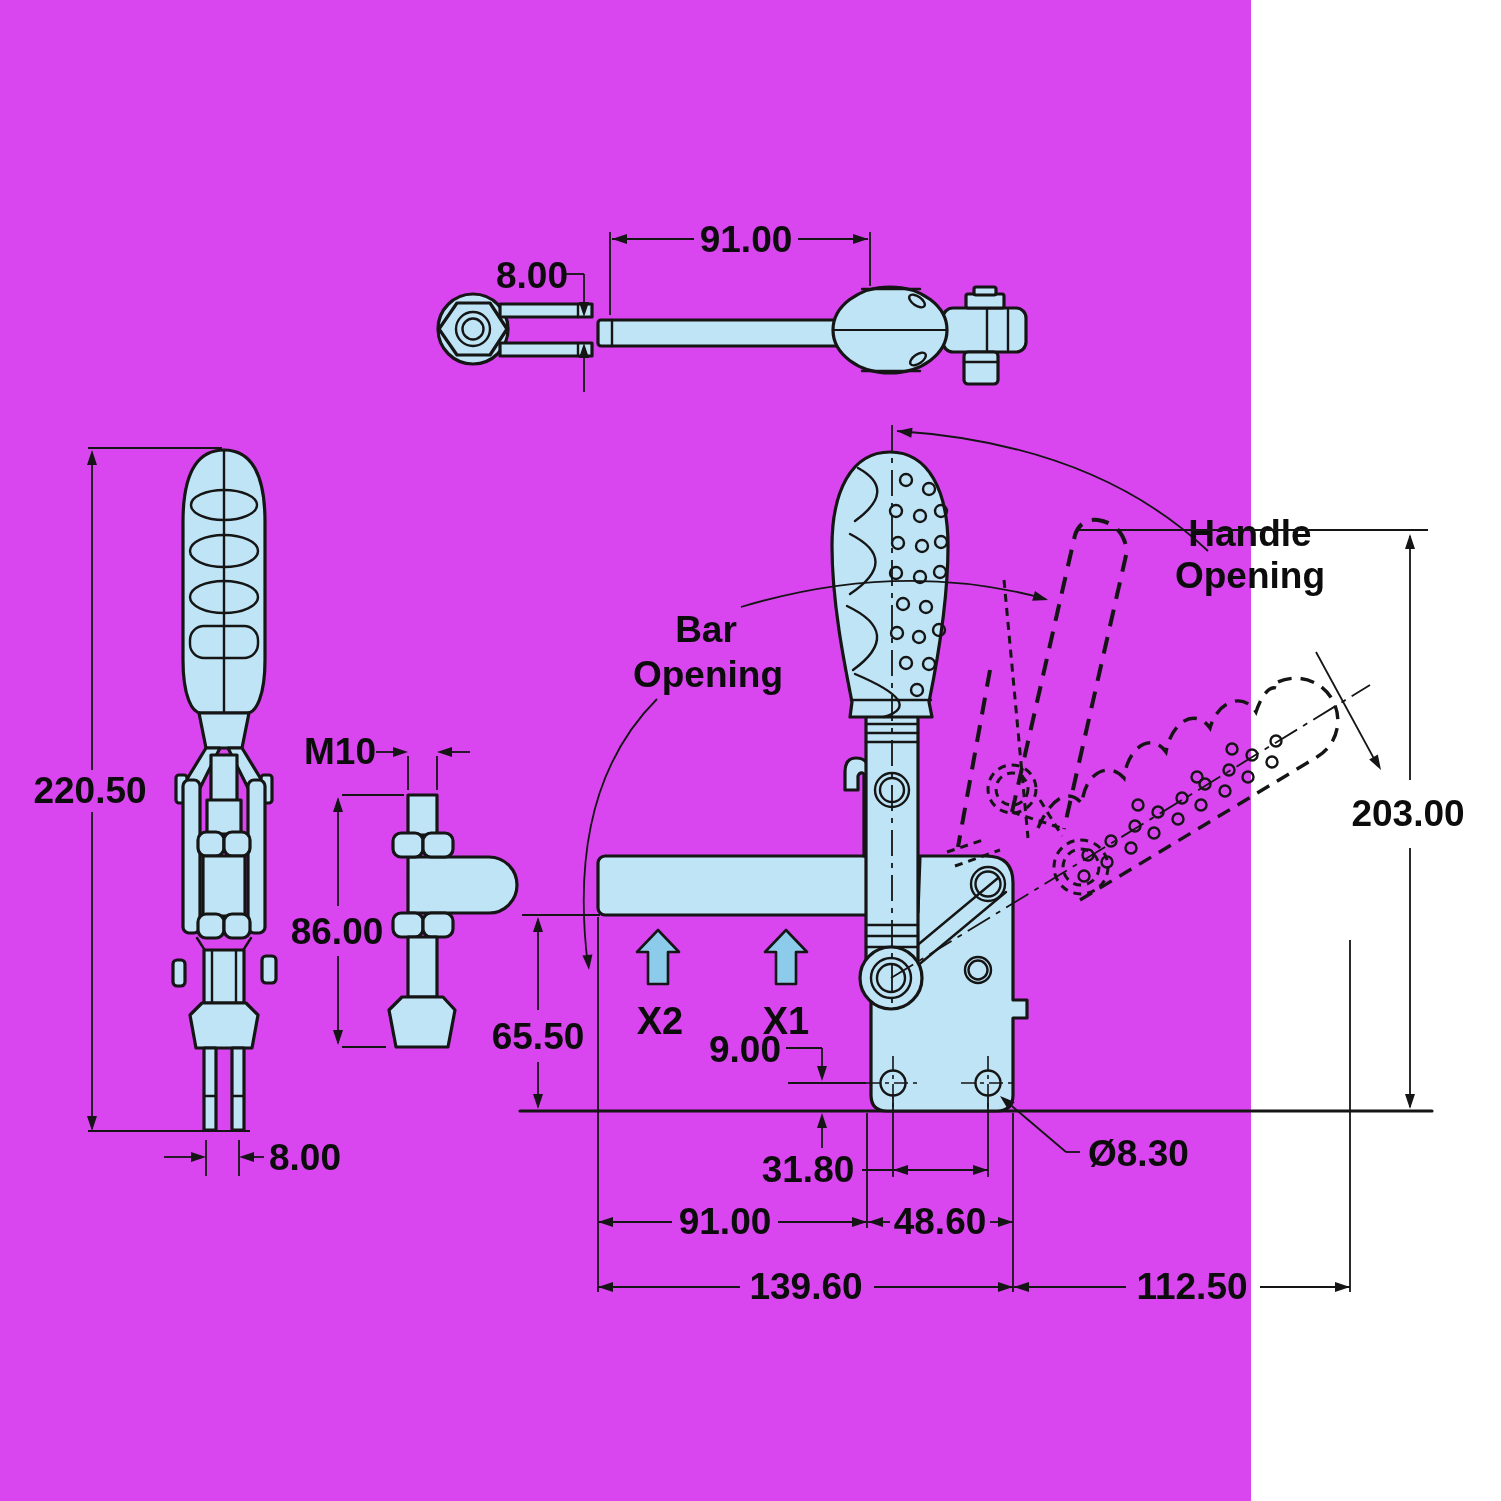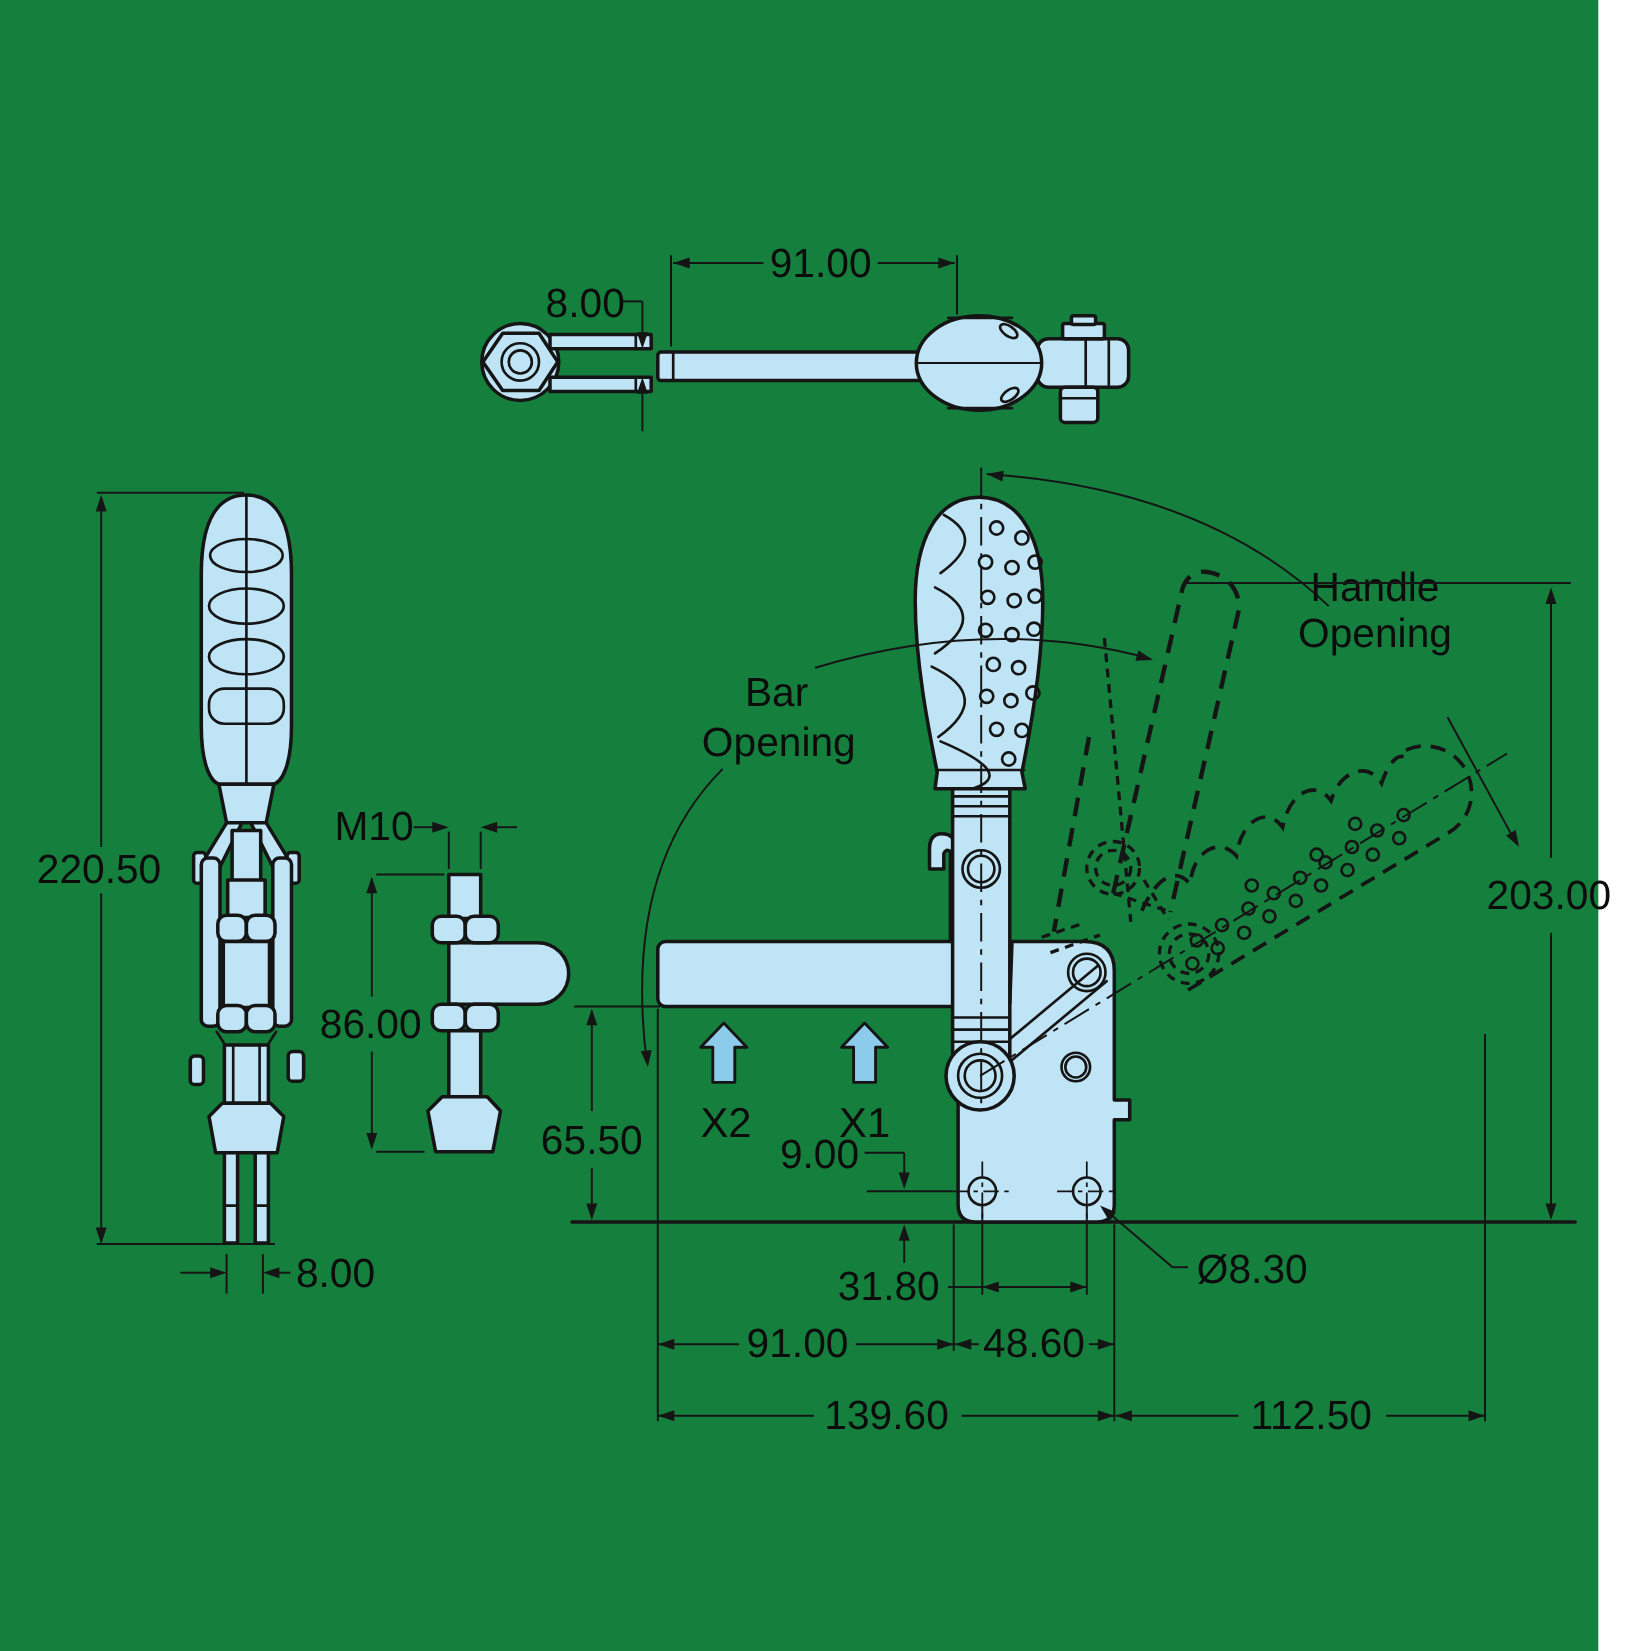--- a/index.html
+++ b/index.html
@@ -1,16 +1,16 @@
 <!DOCTYPE html>
 <html><head>
 <meta charset="utf-8">
 <style>
   html,body{margin:0;padding:0;background:#ffffff;}
-  .page{width:1453px;height:1501px;background:#15803d;position:relative;font-family:"Liberation Sans",sans-serif;}
+  .page{width:1251px;height:1501px;background:#d946ef;position:relative;font-family:"Liberation Sans",sans-serif;font-weight:bold;}
   svg{display:block;}
   .part{fill:#BFE4F5;stroke:#151515;stroke-width:3.2;stroke-linejoin:round;stroke-linecap:round;}
   .o{fill:none;stroke:#151515;stroke-width:3.2;stroke-linejoin:round;stroke-linecap:round;}
   .det{fill:none;stroke:#151515;stroke-width:2.4;stroke-linejoin:round;stroke-linecap:round;}
   .thin{fill:none;stroke:#151515;stroke-width:1.8;}
   .cl{fill:none;stroke:#151515;stroke-width:1.8;stroke-dasharray:26 7 5 7;}
   .clh{fill:none;stroke:#151515;stroke-width:1.6;stroke-dasharray:14 5 4 5;}
   .dash{fill:none;stroke:#151515;stroke-width:4;stroke-dasharray:17 11;stroke-linecap:butt;}
   .dashf{fill:none;stroke:#151515;stroke-width:3;stroke-dasharray:8 6;}
   .dashm{fill:none;stroke:#151515;stroke-width:3.4;stroke-dasharray:14 9;}

